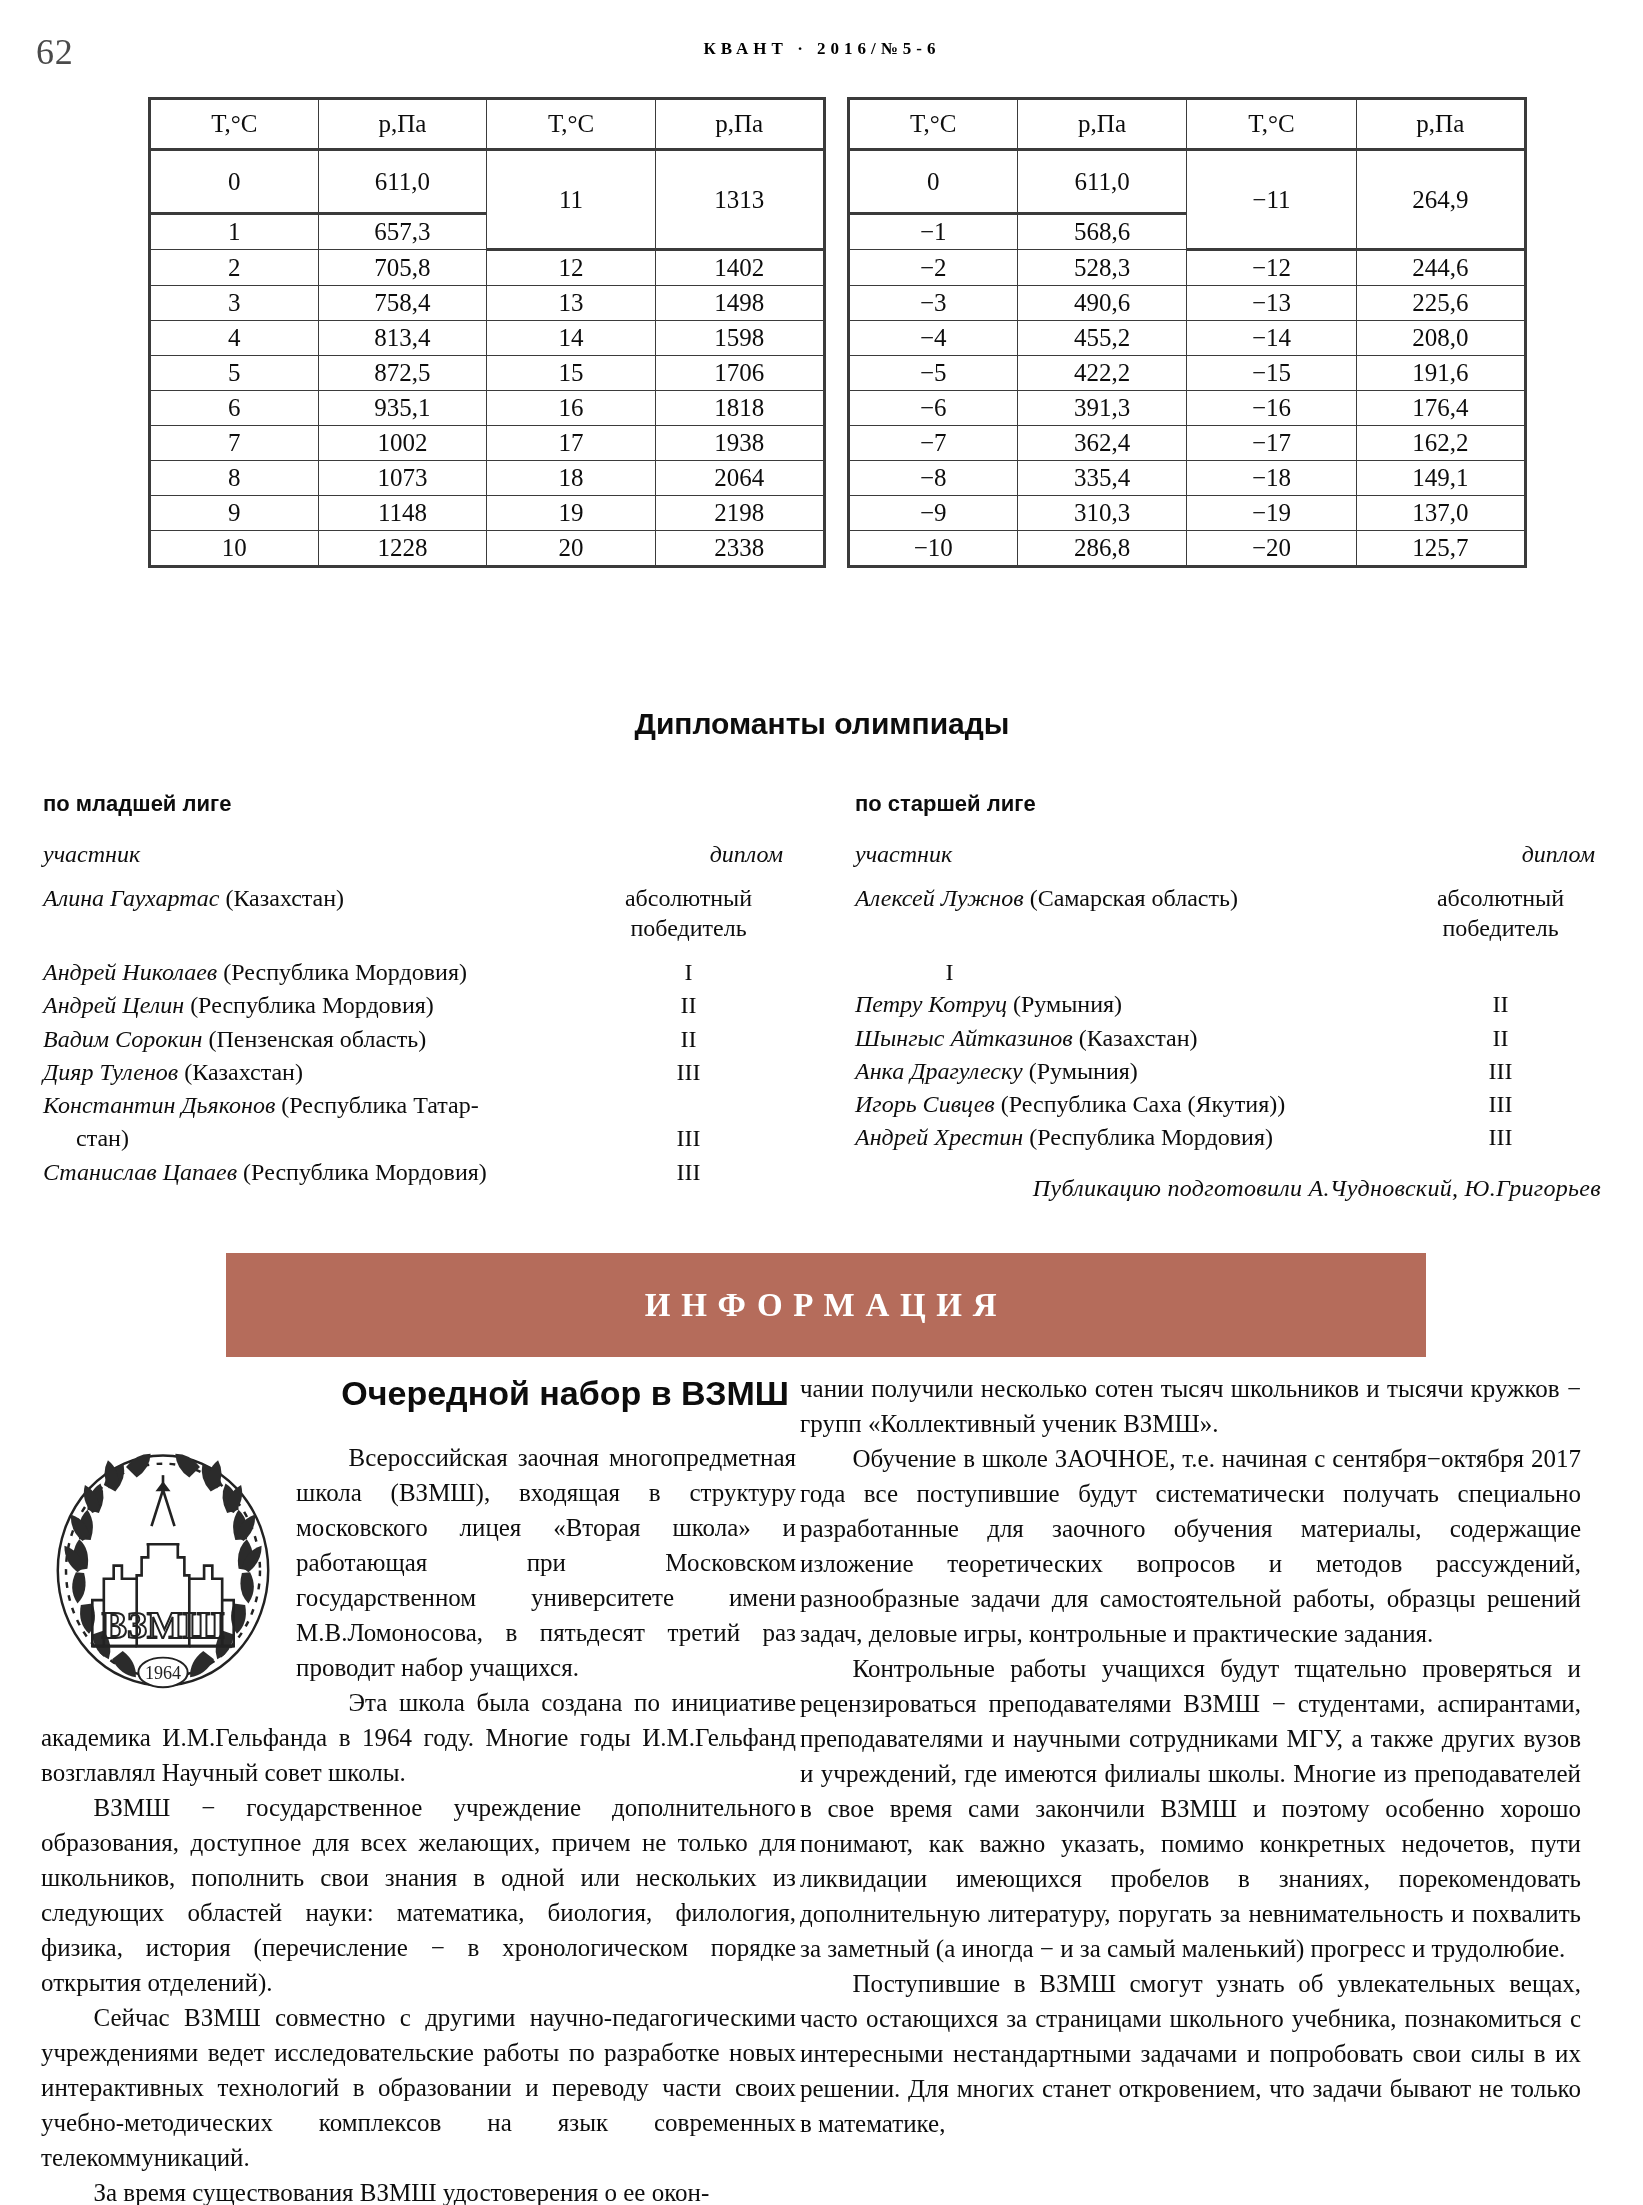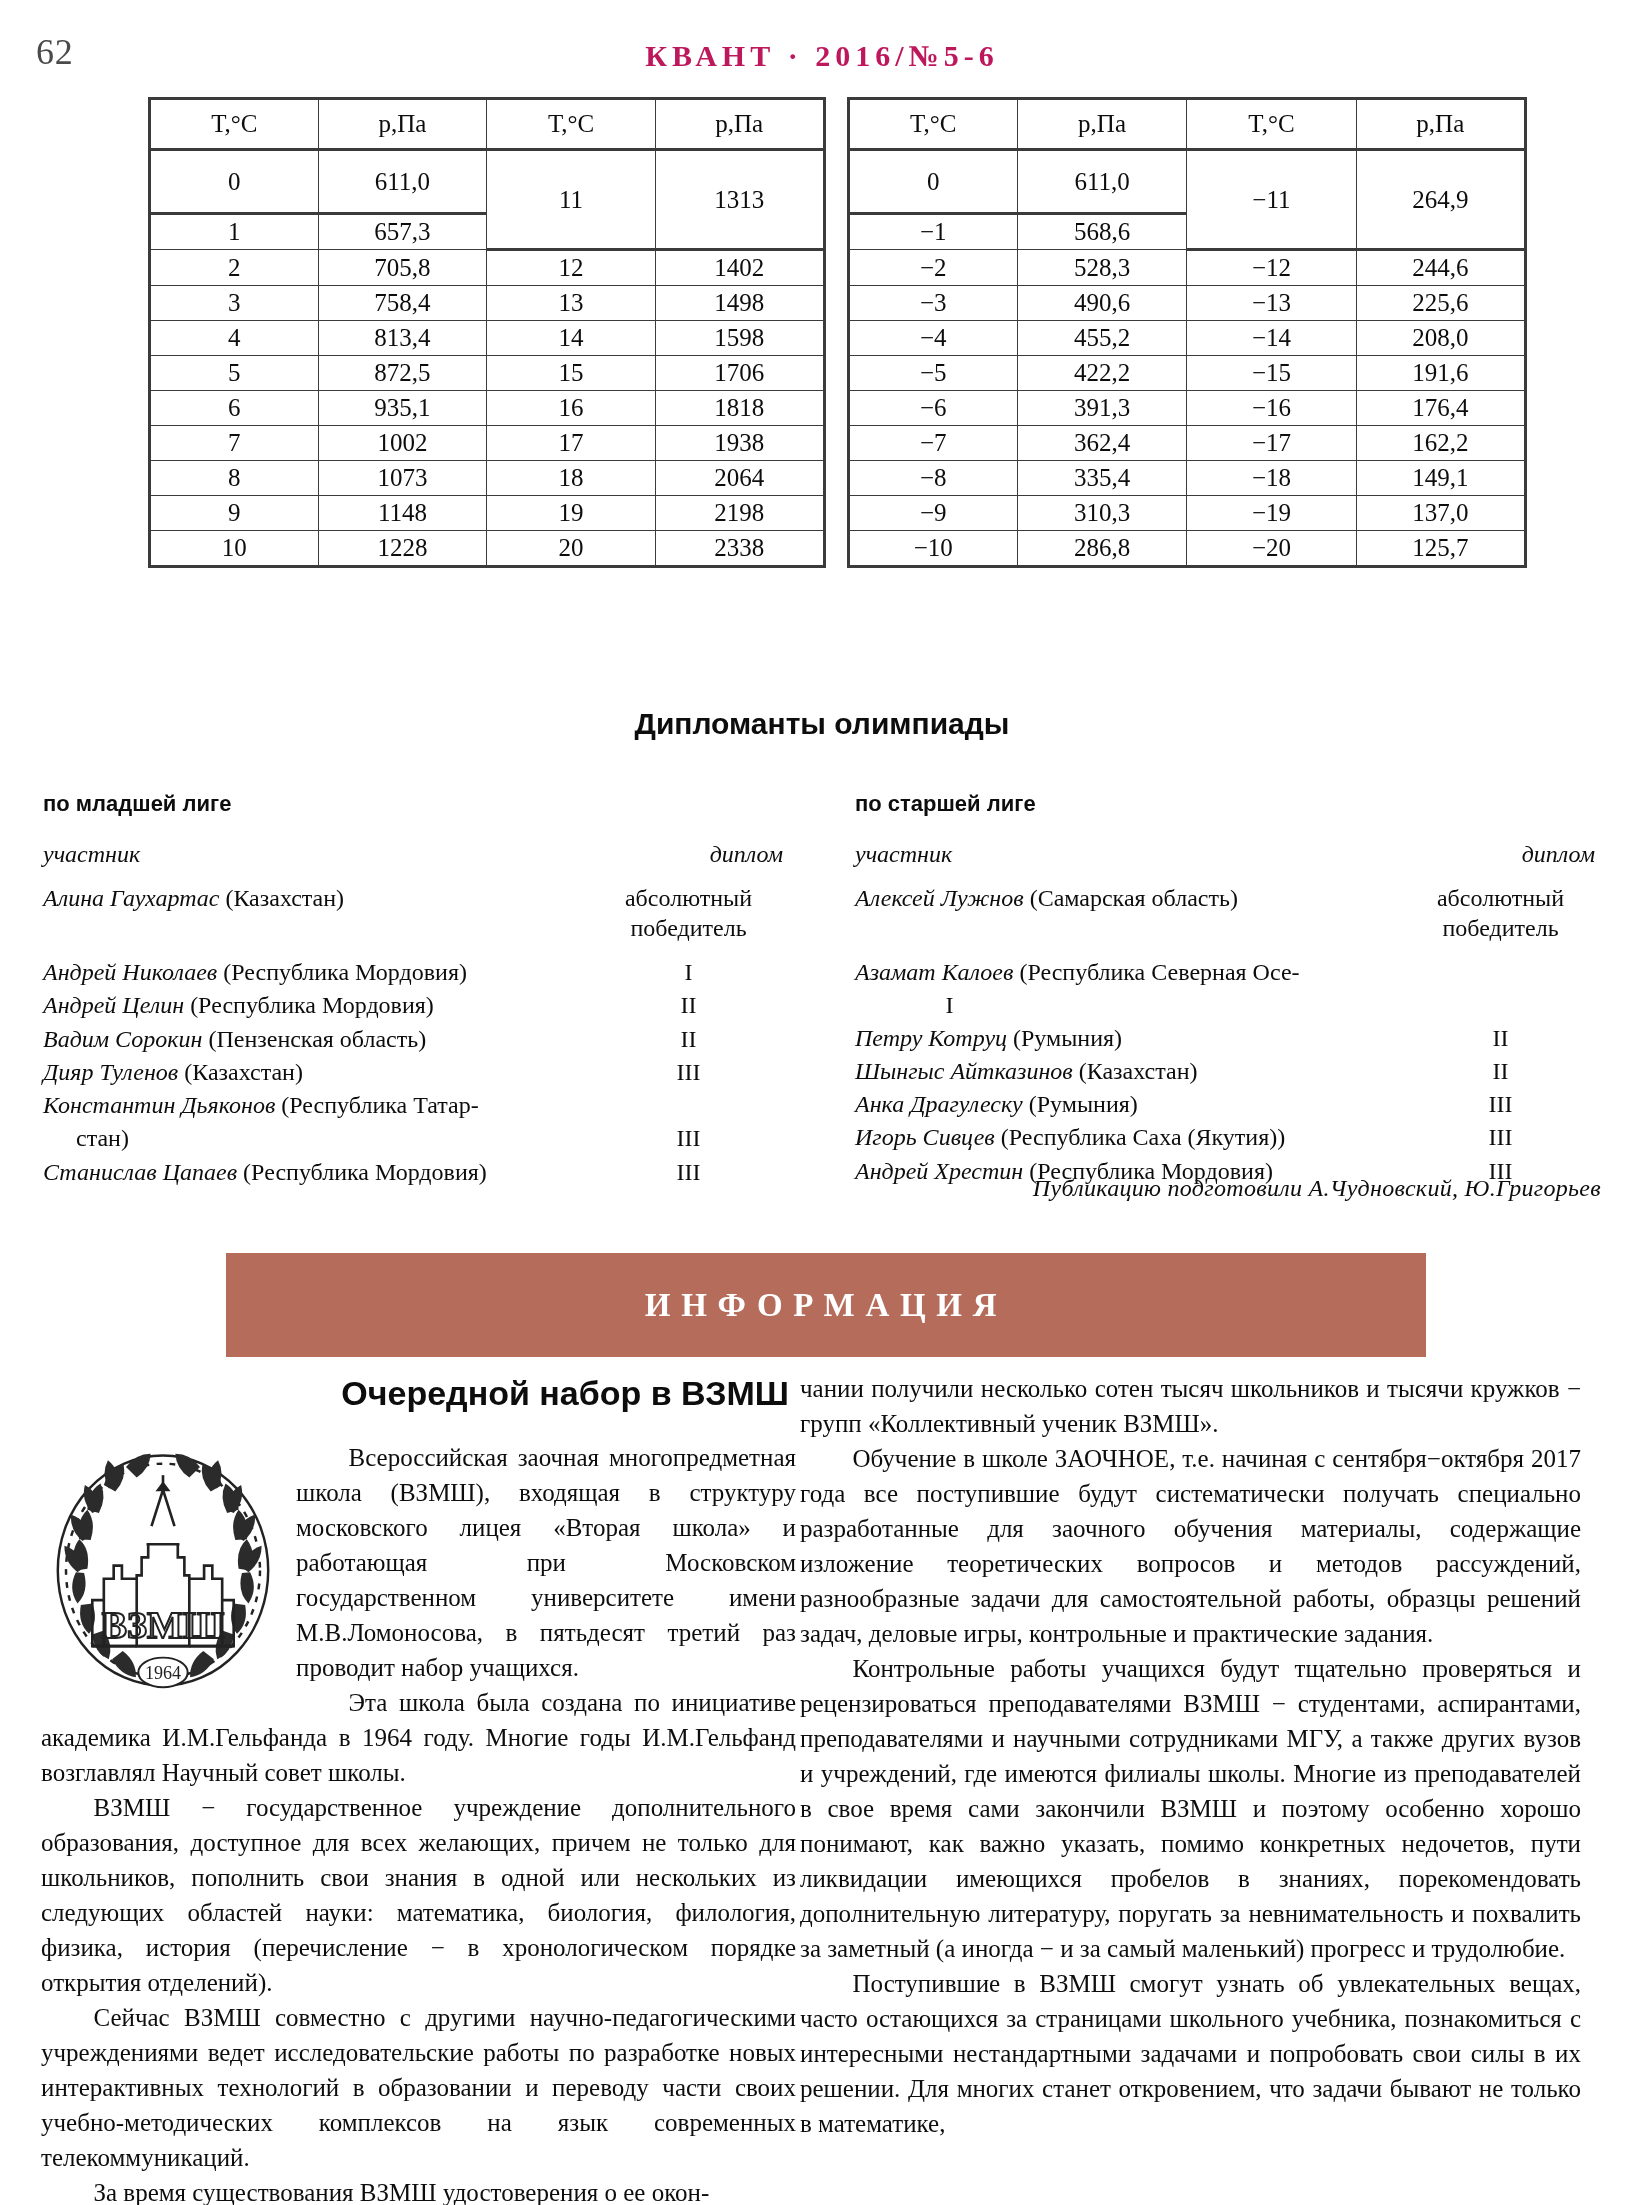--- a/index.html
+++ b/index.html
@@ -24,24 +24,24 @@
     font-size: 36px;
     color: #4a4a4a;
     letter-spacing: 0.8px;
   }
   .running-head {
     position: absolute;
     left: 0;
     right: 0;
     top: 39px;
     text-align: center;
-    font-size: 30px;
+    font-size: 17px;
     font-weight: bold;
     letter-spacing: 5px;
-    color: #be185d;
+    color: #000000;
   }
 
   
   .steam-table-wrap {
     position: absolute;
     left: 148px;
     top: 97px;
     width: 1379px;
     display: flex;
     gap: 21px;
@@ -422,24 +422,20 @@
 <div class="league right">
   <div class="league-head">по старшей лиге</div>
   <div class="col-head">
     <div class="nm">участник</div>
     <div class="dp">диплом</div>
   </div>
   <div id="senior-entries">
       <div class="entry gap">
         <div class="nm"><span class="person">Алексей Лужнов </span><span>(Самарская область)</span></div>
         <div class="dp">абсолютный<br>победитель</div>
-      </div>
-      <div class="entry">
-        <div class="nm"><span class="person">Азамат Калоев </span><span>(Республика Северная Осе-</span></div>
-        <div class="dp"></div>
       </div>
       <div class="entry">
         <div class="dp">I</div>
       </div>
       <div class="entry">
         <div class="nm"><span class="person">Петру Котруц </span><span>(Румыния)</span></div>
         <div class="dp">II</div>
       </div>
       <div class="entry">
         <div class="nm"><span class="person">Шынгыс Айтказинов </span><span>(Казахстан)</span></div>

